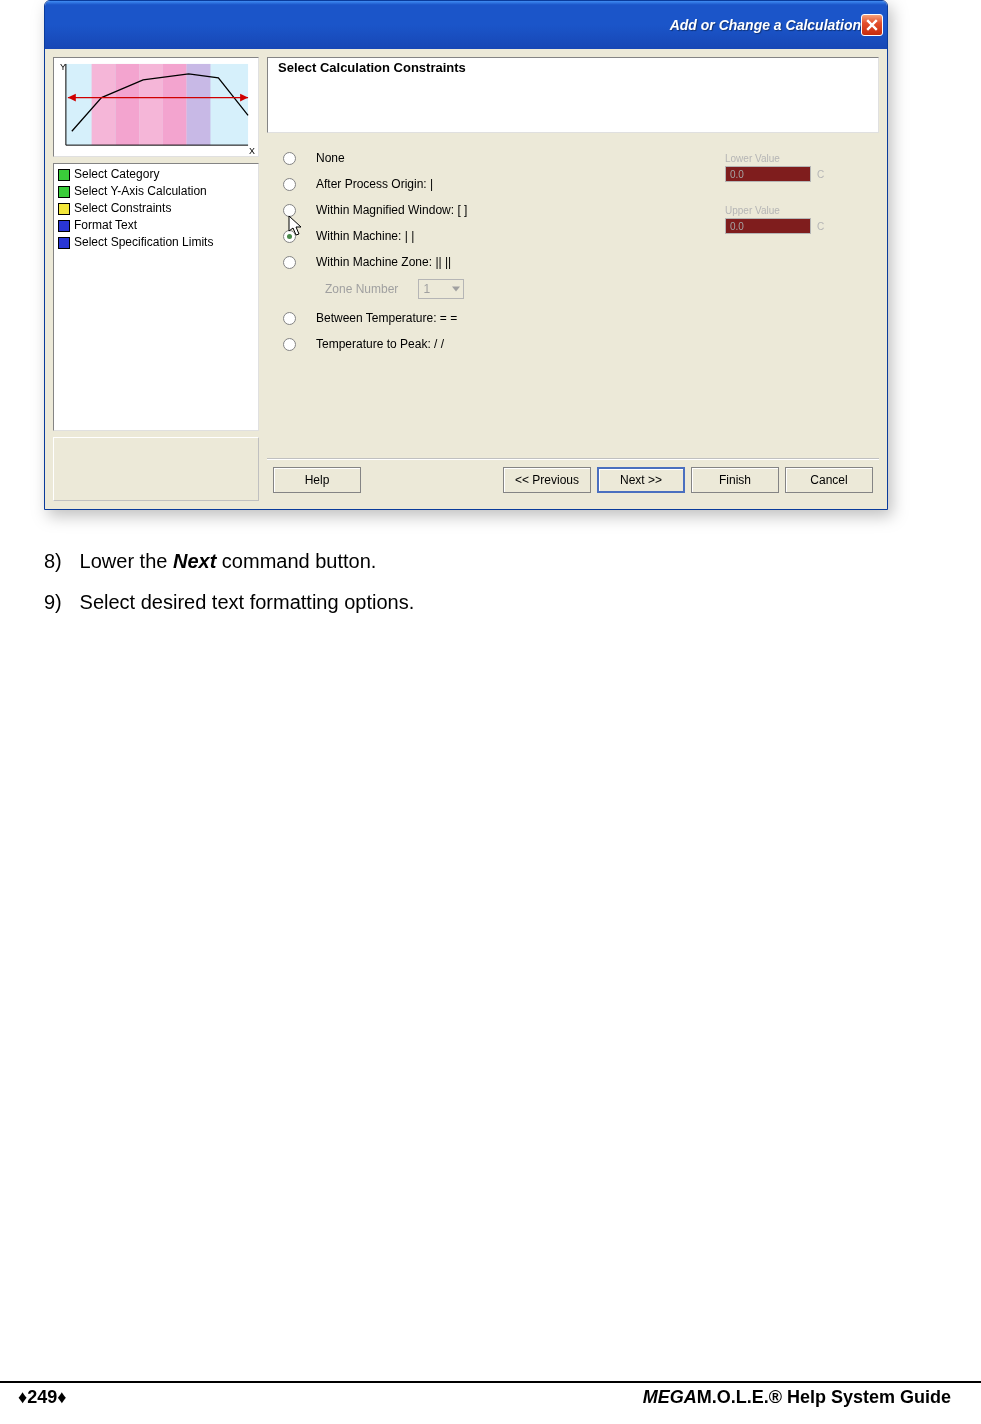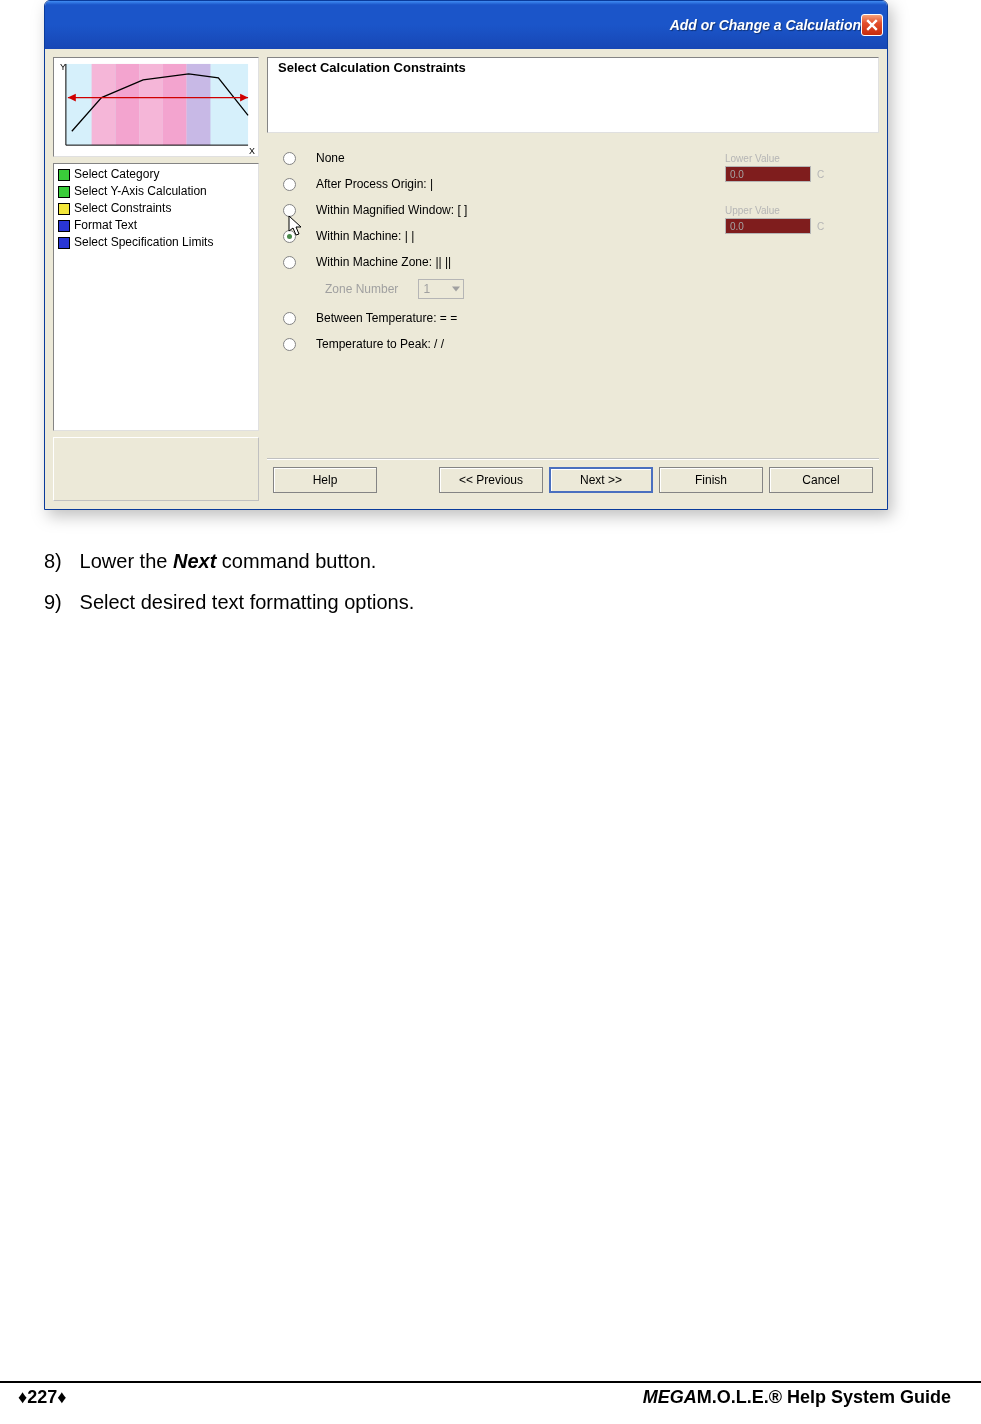--- a/index.html
+++ b/index.html
@@ -206,21 +206,21 @@
     display:flex;
     gap: 6px;
     justify-content:flex-end;
     font-family: Tahoma, Arial, sans-serif;
     font-size: 12px;
   }
   .btn {
     background:#ece9d8;
     border:1px solid #848484;
     box-shadow: inset 1px 1px 0 #fff;
-    width: 104px;
+    width: 88px;
     height: 26px;
     display:flex;
     align-items:center;
     justify-content:center;
   }
   .btn.default {
     border: 2px solid #4a6fbf;
   }
   .btn-spacer { flex:1; }
   
@@ -397,17 +397,17 @@
       <span>Lower the </span><b><i>Next</i></b><span> command button.</span>
     </div>
     <div class="doc-line">
       <span class="doc-num">9)</span>
       <span>Select desired text formatting options.</span>
     </div>
   </div>
 </div>
 
 <div class="footer">
-  <span class="pnum">♦227♦</span>
+  <span class="pnum">♦249♦</span>
   <span class="guide">
     <span class="mega">MEGA</span><span class="rest" style="font-style:normal">M.O.L.E.® Help System Guide</span>
   </span>
 </div>
 
 </body></html>

